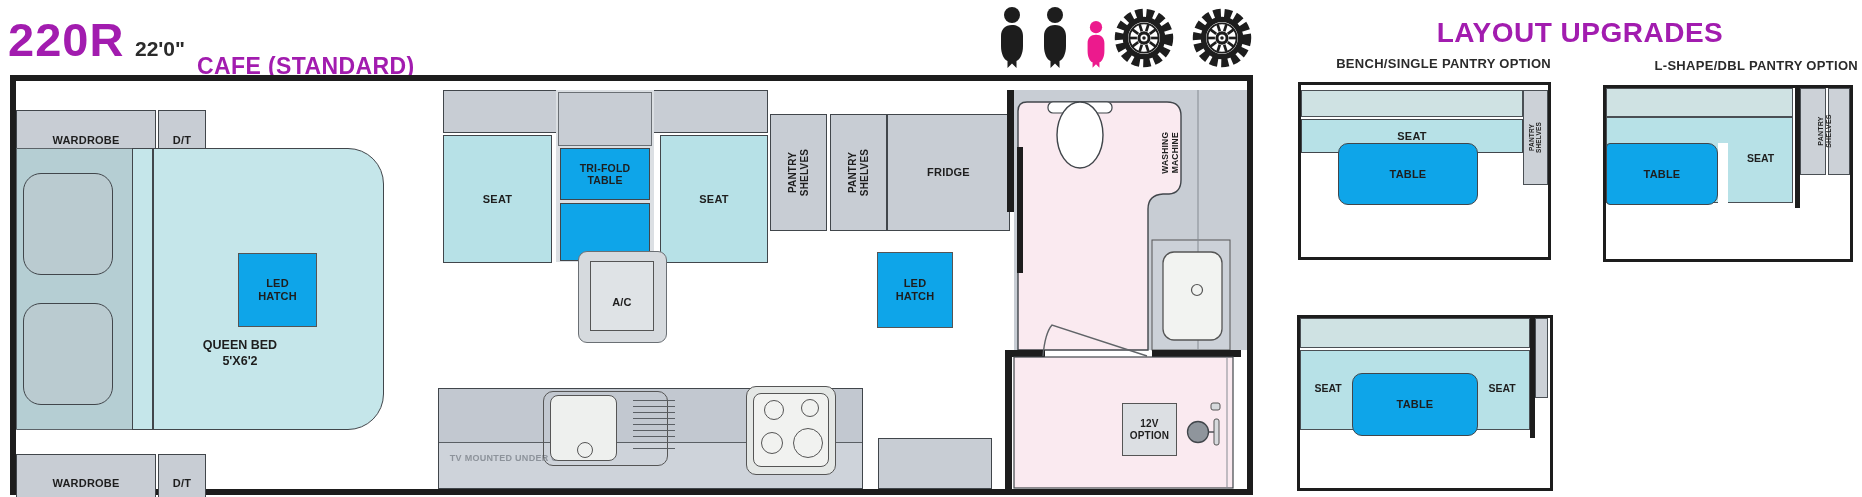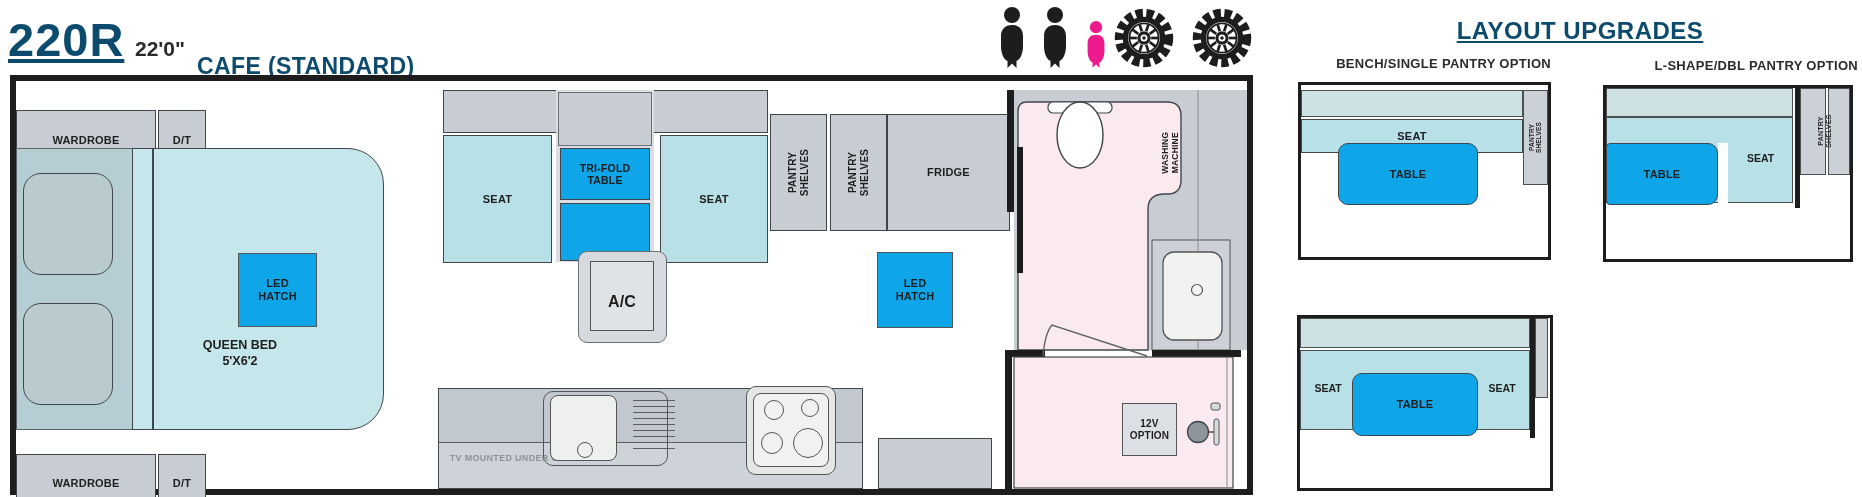--- a/index.html
+++ b/index.html
@@ -6,38 +6,38 @@
   #page{position:relative;width:1862px;height:497px;background:#fff;overflow:hidden;
         font-family:"Liberation Sans",sans-serif;font-weight:bold;color:#1e1e1e;}
   .abs{position:absolute;box-sizing:border-box;}
   .box{position:absolute;box-sizing:border-box;border:1.5px solid #41464b;
        display:flex;align-items:center;justify-content:center;text-align:center;
        line-height:1.15;letter-spacing:.2px;}
   .gray{background:#c8cdd4;margin-top:24px;}
   .gray2{background:#0ea5e9;}
   .teal{background:#b7e1e7;}
   .ltteal{background:#cfe2e3;}
-  .pinkbrand{color:#0c4a6e;text-decoration:underline;}
+  .pinkbrand{color:#a21caf;}
   .lbl{font-size:11px;}
   .rot{transform:rotate(-90deg);text-align:center;line-height:1.15;letter-spacing:.2px;}
   .wall{background:#1d1d1d;}
   .panel{position:absolute;box-sizing:border-box;border:3px solid #1d1d1d;background:#fff;}
   .ptitle{position:absolute;text-align:right;font-size:13px;color:#2b2b2b;letter-spacing:.3px;}
   .rnd{border-radius:10px;}
   .circle{position:absolute;box-sizing:border-box;border:1.5px solid #555;border-radius:50%;}
 </style>
 </head>
 <body>
 
 <div id="page">
 
   <div class="abs pinkbrand" style="left:8px;top:12px;font-size:47px;letter-spacing:1px;">220R</div>
   <div class="abs" style="left:135px;top:37px;font-size:21px;color:#2b2b2b;">22'0"</div>
   <div class="abs pinkbrand" style="left:197px;top:53px;font-size:23px;letter-spacing:.4px;">CAFE (STANDARD)</div>
-  <div class="abs pinkbrand" style="left:1390px;top:17px;width:380px;text-align:center;font-size:24px;letter-spacing:.5px;">LAYOUT UPGRADES</div>
+  <div class="abs pinkbrand" style="left:1390px;top:17px;width:380px;text-align:center;font-size:28px;letter-spacing:.5px;">LAYOUT UPGRADES</div>
 
   <div class="abs" style="left:995px;top:6px;">
     <svg width="34" height="62" viewBox="0 0 34 62" style="margin-right:5px;" fill="#1d1d1d">
       <circle cx="17" cy="9" r="8"></circle>
       <path d="M17,19 C24,19 28,23.5 28,30 L28,40 C28,48 25,53.5 21.5,55 L21.5,62 L17,57.5 L12.5,62 L12.5,55 C9,53.5 6,48 6,40 L6,30 C6,23.5 10,19 17,19 Z"></path>
     </svg>
     <svg width="34" height="62" viewBox="0 0 34 62" style="margin-right:6px;" fill="#1d1d1d">
       <circle cx="17" cy="9" r="8"></circle>
       <path d="M17,19 C24,19 28,23.5 28,30 L28,40 C28,48 25,53.5 21.5,55 L21.5,62 L17,57.5 L12.5,62 L12.5,55 C9,53.5 6,48 6,40 L6,30 C6,23.5 10,19 17,19 Z"></path>
     </svg>
@@ -128,21 +128,21 @@
     <div class="box gray2" style="left:544px;top:122px;width:90px;height:58px;"></div>
     <div class="box teal lbl" style="left:427px;top:54px;width:109px;height:128px;">
         <span>SEAT</span>
       </div>
     <div class="box teal lbl" style="left:644px;top:54px;width:108px;height:128px;">
         <span>SEAT</span>
       </div>
 
     <div class="abs" style="left:562px;top:170px;width:89px;height:92px;background:#d6dade;border:1.5px solid #6a6f74;border-radius:9px;">
       <div class="box" style="left:11px;top:9px;width:64px;height:70px;background:#dfe3e6;border-color:#555;">
-          <span style="font-size:16px;margin-top:12px;">A/C</span>
+          <span style="font-size:11px;margin-top:12px;">A/C</span>
         </div>
     </div>
 
     <div class="box gray" style="left:754px;top:9px;width:57px;height:117px;">
       <div class="rot" style="width:58px;font-size:10px;">PANTRY SHELVES</div>
     </div>
     <div class="box gray" style="left:814px;top:9px;width:57px;height:117px;">
       <div class="rot" style="width:58px;font-size:10px;">PANTRY SHELVES</div>
     </div>
     <div class="box gray lbl" style="left:871px;top:9px;width:123px;height:117px;">

